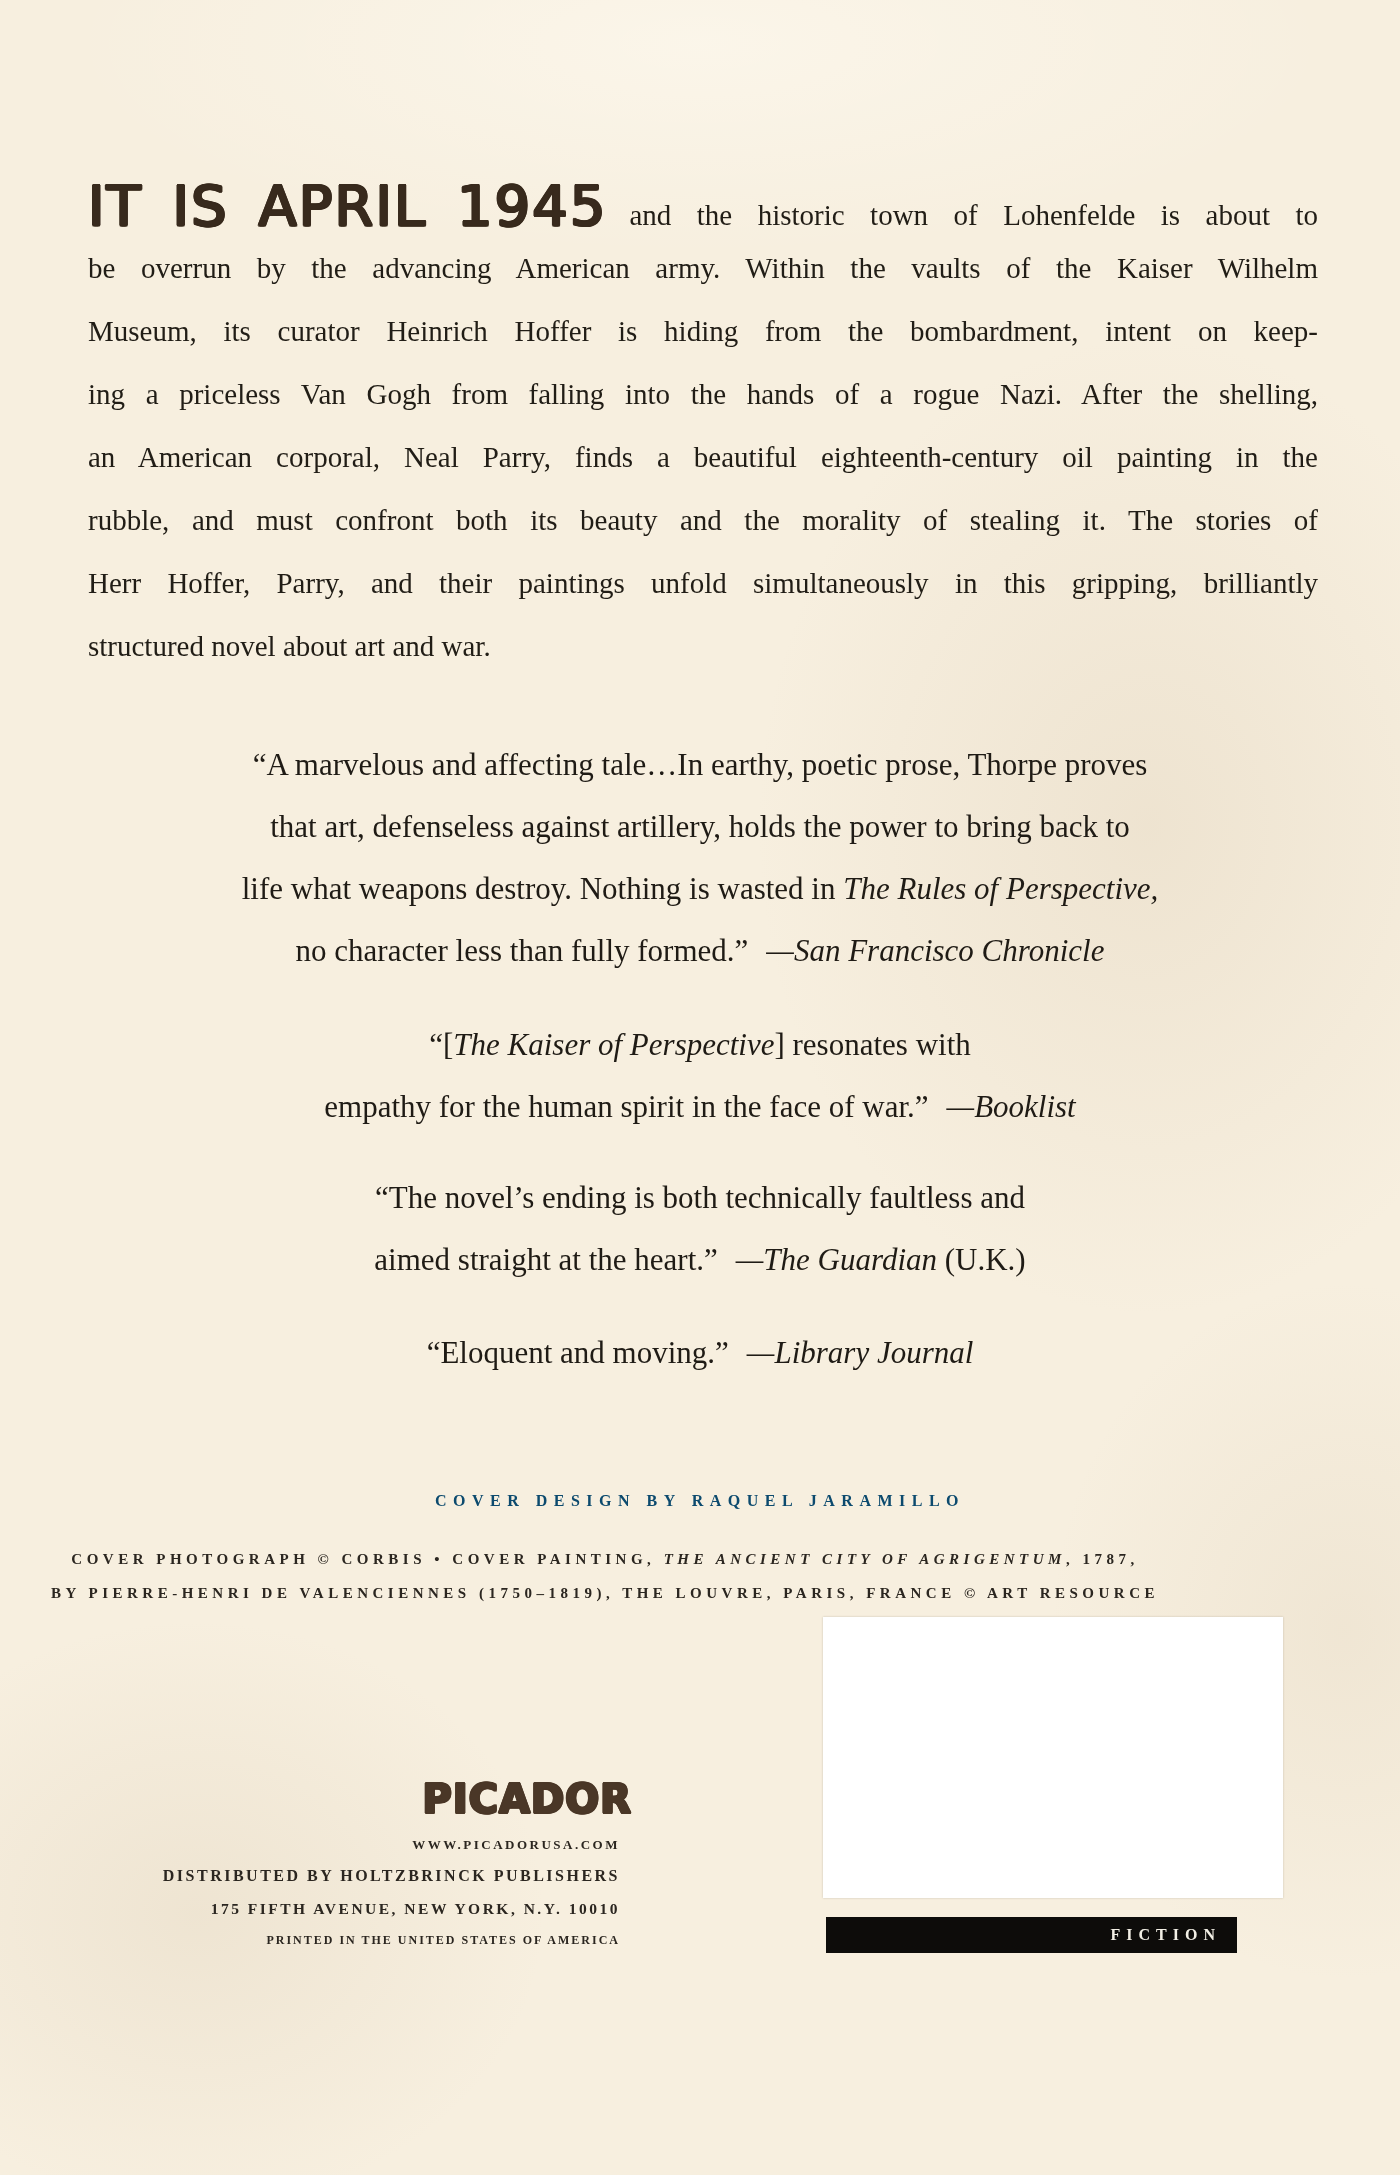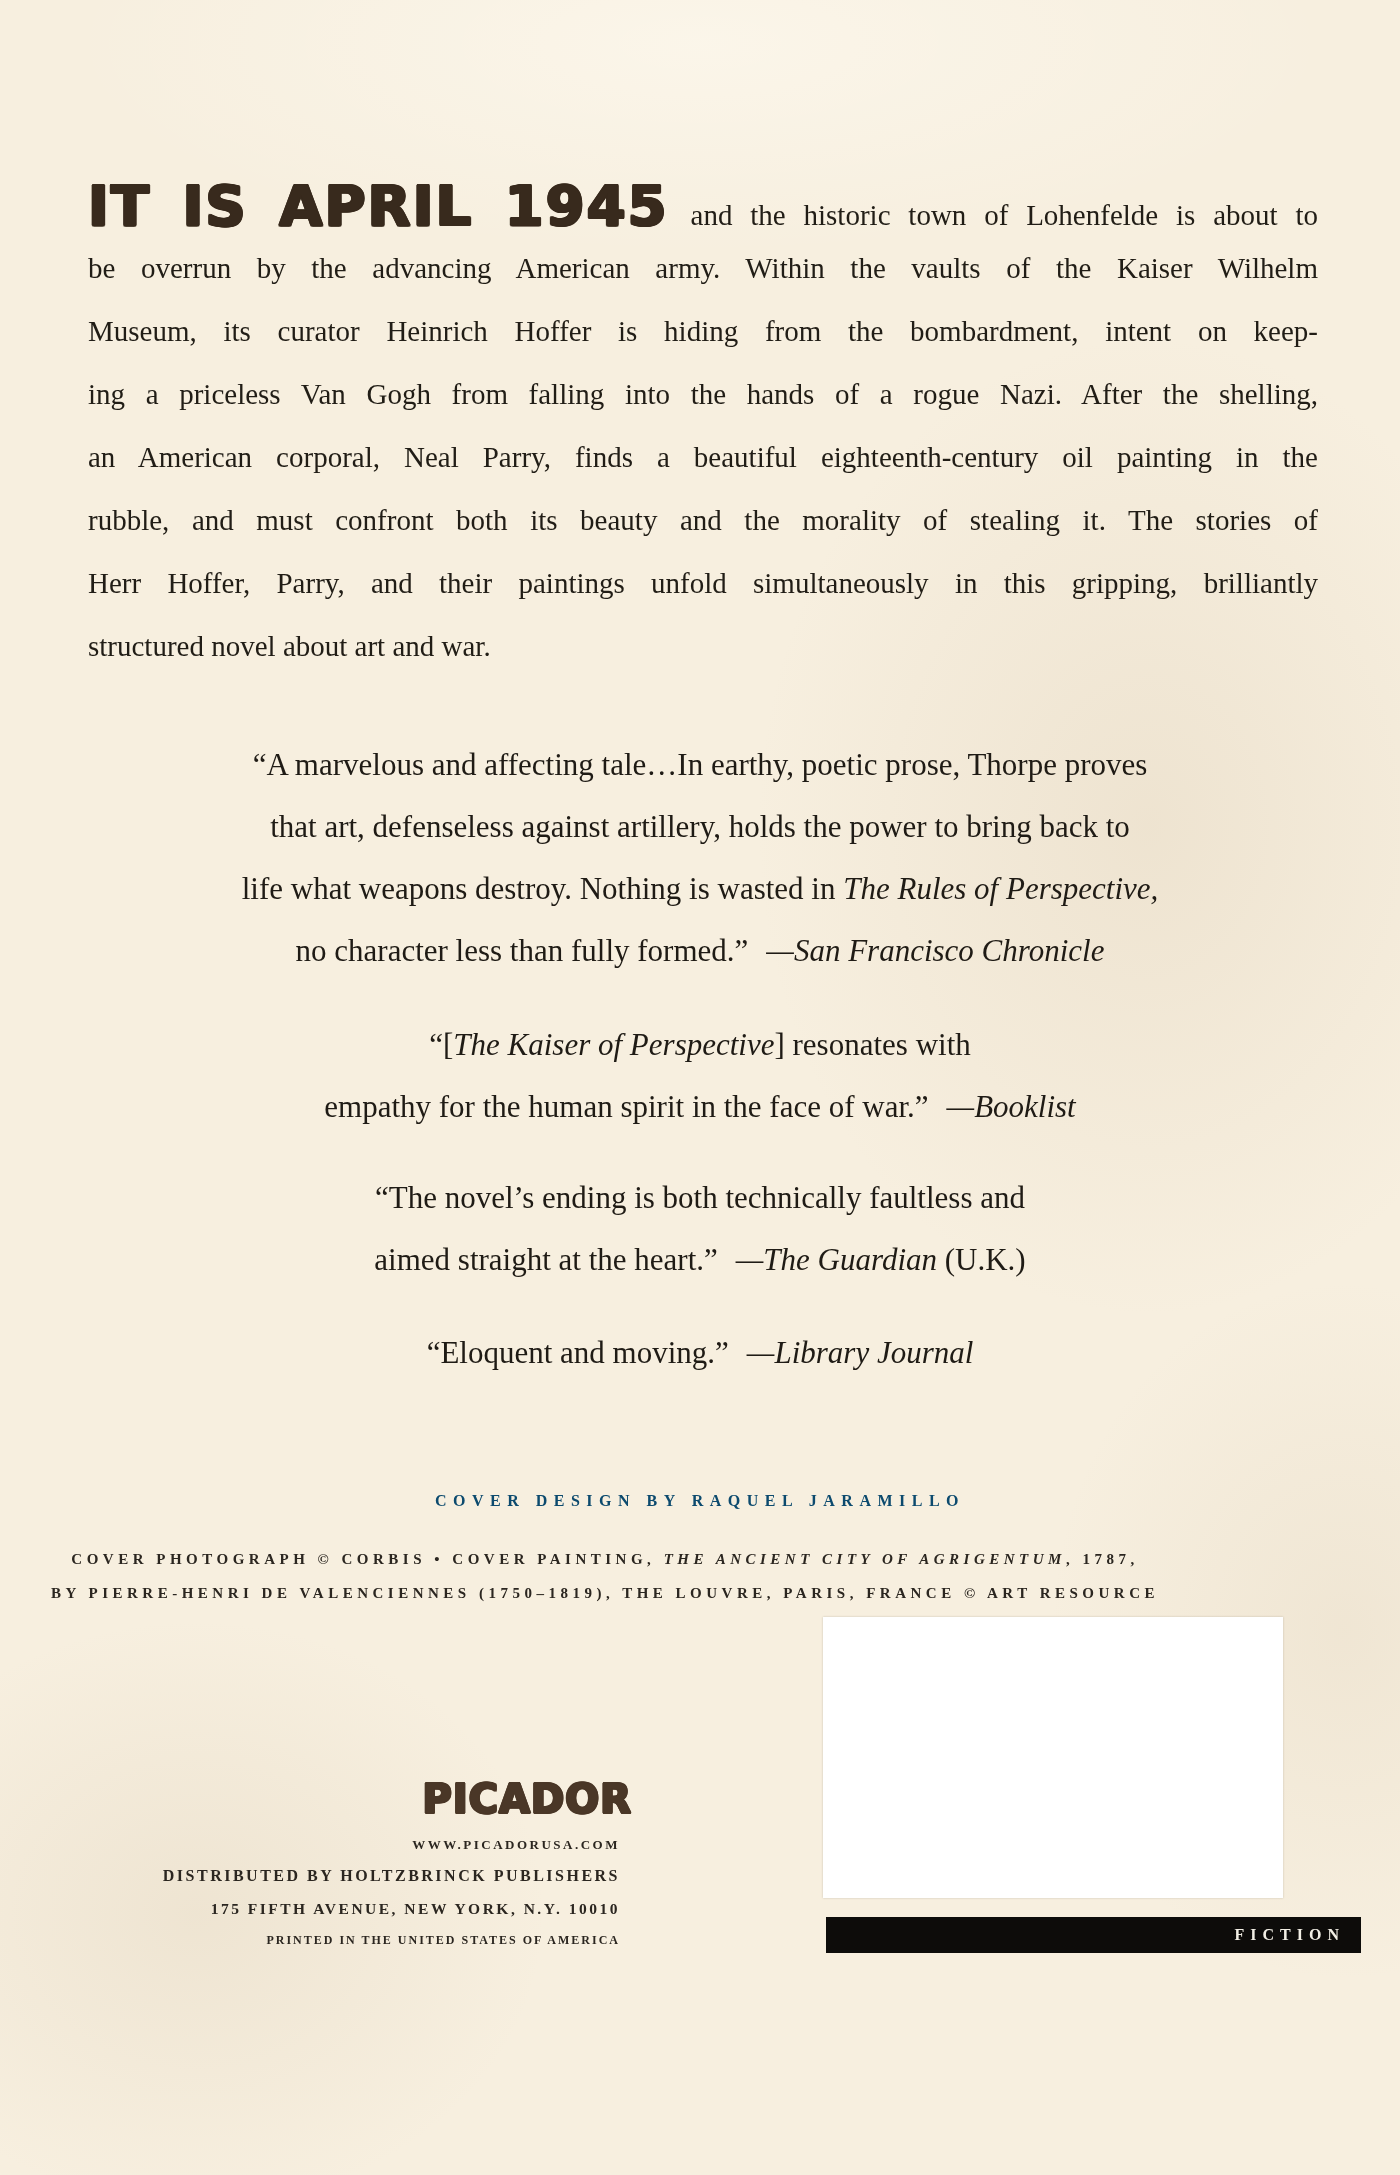--- a/index.html
+++ b/index.html
@@ -12,21 +12,21 @@
   }
   .page::before{
     content:""; position:absolute; inset:0; pointer-events:none;
     background:
       radial-gradient(ellipse 560px 700px at 82% 38%, rgba(206,186,156,0.22), rgba(206,186,156,0) 70%),
       radial-gradient(ellipse 500px 420px at 14% 88%, rgba(199,180,150,0.18), rgba(199,180,150,0) 70%),
       radial-gradient(ellipse 900px 300px at 50% 2%, rgba(255,252,244,0.5), rgba(255,252,244,0) 70%),
       radial-gradient(ellipse 420px 500px at 96% 75%, rgba(201,182,152,0.16), rgba(201,182,152,0) 70%);
   }
   .fat{
-    font-family:"DejaVu Sans", sans-serif; font-weight:bold;
+    font-family:"DejaVu Sans", sans-serif; font-weight:normal;
     text-shadow: 1.4px 0 currentColor, -1.4px 0 currentColor,
                  0 1.2px currentColor, 0 -1.2px currentColor,
                  1px 1px currentColor, -1px -1px currentColor,
                  1px -1px currentColor, -1px 1px currentColor;
   }
   
   .synopsis{ position:absolute; left:88px; top:174px; width:1230px;
              font-size:29px; line-height:63px; }
   .syn-first{ display:flex; align-items:baseline; height:63px; }
   .headline{ white-space:nowrap; font-size:56px; line-height:63px;
@@ -49,21 +49,21 @@
   .publine{ position:absolute; left:0; width:620px; text-align:right;
             font-weight:bold; color:#2b2620; }
   .publogo{ top:1779px; line-height:40px; font-size:40px; letter-spacing:1px; color:#4a3727;padding-left:12px; }
   .pubweb{ top:1838px; line-height:14px; font-size:13px; letter-spacing:2.5px; }
   .pubdist{ top:1869px; line-height:14px; font-size:16px; letter-spacing:2.5px; }
   .pubaddr{ top:1900px; line-height:18px; font-size:15.5px; letter-spacing:2.5px; }
   .pubprint{ top:1933px; line-height:14px; font-size:12px; letter-spacing:2px; }
   
   .barcode-box{ position:absolute; left:823px; top:1617px; width:460px; height:281px;
                 background:#ffffff; box-shadow:0 0 2px rgba(120,110,90,0.35); }
-  .category-bar{ position:absolute; left:826px; top:1917px; width:535px; height:36px;
+  .category-bar{ position:absolute; left:826px; top:1917px; width:411px; height:36px;
                  background:#0d0c0a; color:#f2efe5; text-align:right;
                  font-size:16px; font-weight:bold; letter-spacing:6px;
                  line-height:36px; padding-right:16px; box-sizing:border-box; }
 </style>
 </head>
 <body>
 
 <div class="page">
 
   <div class="synopsis">

